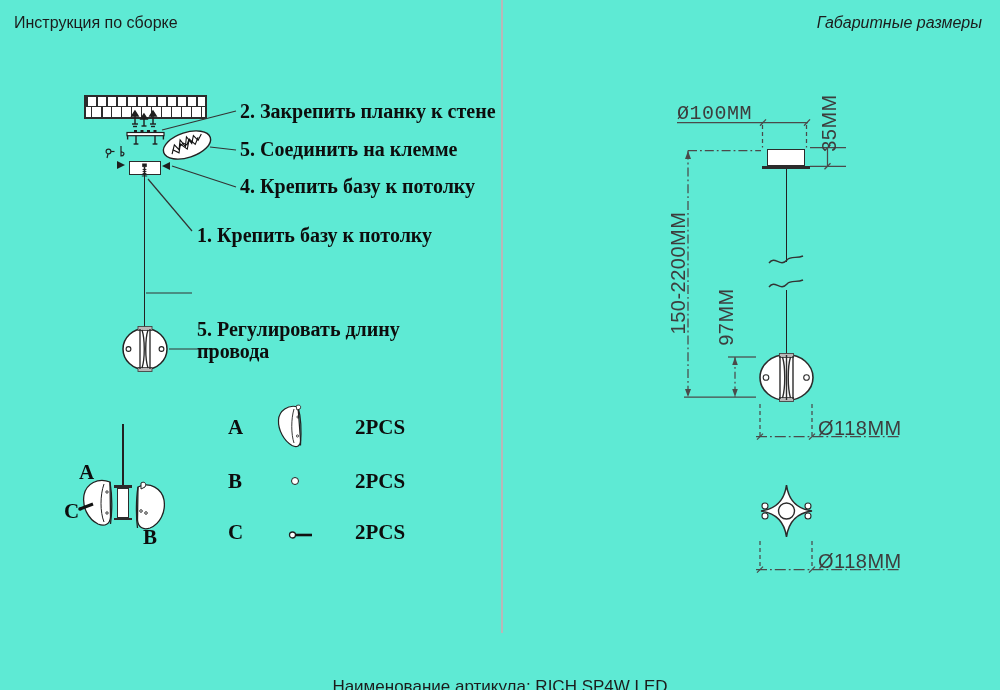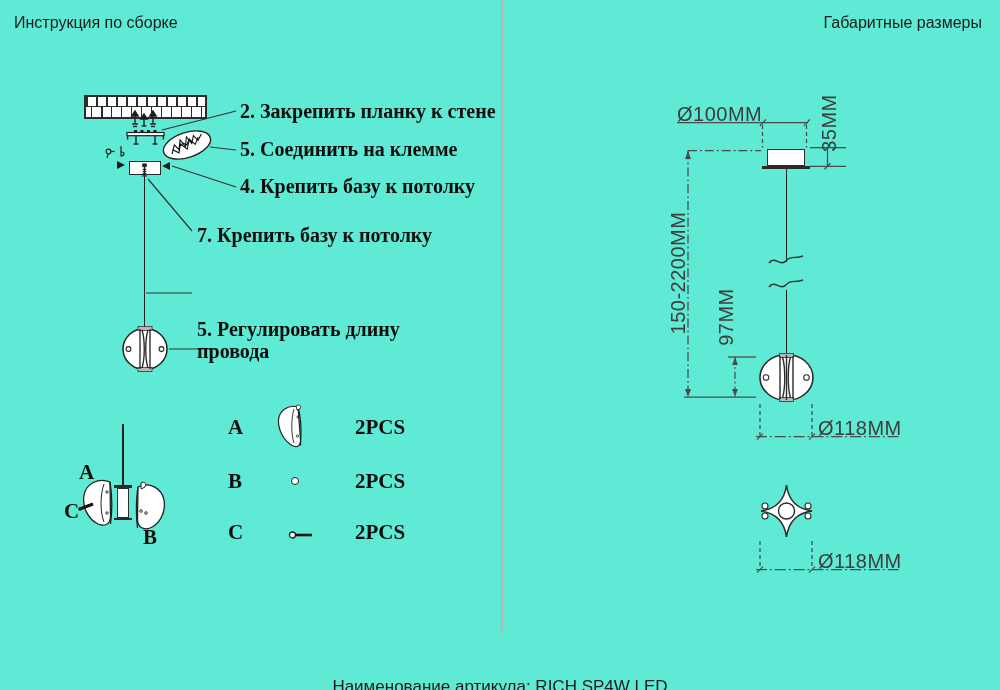--- a/index.html
+++ b/index.html
@@ -44,21 +44,21 @@
   svg { display:block; }
 </style>
 </head>
 <body>
 
 <div class="page">
 
   <div class="abs divider" style="left:501px; top:0; height:633px;"></div>
 
   <div class="abs panel-title" style="left:14px; top:13px;">Инструкция по сборке</div>
-  <div class="abs panel-title" style="right:18px; top:13px;">Габаритные размеры</div>
+  <div class="abs panel-title" style="right:18px; top:13px;font-style:italic;">Габаритные размеры</div>
   <div class="abs footer-text" style="left:0; right:0; top:649px;margin-top:28px;">Наименование артикула: RICH SP4W LED</div>
 
   <div class="abs brick-band">
     <div class="brick-row r1"></div>
     <div class="brick-row r2"></div>
   </div>
 
   <svg class="abs" style="left:129px; top:109px;" width="34" height="22" viewBox="0 0 34 22">
     <g stroke="#1e1e1e" stroke-width="1.4" fill="#1e1e1e">
       <g transform="translate(2,2)">
@@ -158,21 +158,21 @@
       <line x1="148" y1="179" x2="192" y2="231"></line>
       <line x1="146" y1="293" x2="192" y2="293"></line>
       <line x1="169" y1="349" x2="216" y2="349"></line>
       <line x1="146" y1="515" x2="152" y2="527"></line>
     </g>
   </svg>
 
   <div class="abs step-label" style="left:240px; top:100px;">2. Закрепить планку к стене</div>
   <div class="abs step-label" style="left:240px; top:138px;">5. Соединить на клемме</div>
   <div class="abs step-label" style="left:240px; top:175px;">4. Крепить базу к потолку</div>
-  <div class="abs step-label" style="left:197px; top:224px;">7. Крепить базу к потолку</div>
+  <div class="abs step-label" style="left:197px; top:224px;">1. Крепить базу к потолку</div>
   <div class="abs step-label" style="left:197px; top:282px;margin-top:36px;">
     <span style="display:block">5. Регулировать длину</span>
     <span style="display:block">провода</span>
   </div>
 
   <div class="abs wire" style="left:122px; top:424px; width:1.6px; height:62px;"></div>
   <div class="abs socket-plate" style="left:114px; top:485px; width:18px; height:2.6px;"></div>
   <div class="abs socket-body" style="left:117px; top:487.6px; width:12px; height:30px;"></div>
   <div class="abs socket-plate" style="left:114px; top:517.6px; width:18px; height:2.6px;"></div>
 
@@ -270,21 +270,21 @@
       <line x1="309" y1="572.6" x2="315" y2="566.6"></line>
     </g>
     <g fill="#4a4a4a" stroke="none">
       <polygon points="188,151 185,159 191,159"></polygon>
       <polygon points="188,397 185,389 191,389"></polygon>
       <polygon points="235,357 232.2,365 237.8,365"></polygon>
       <polygon points="235,397 232.2,389 237.8,389"></polygon>
     </g>
   </svg>
 
-  <div class="abs dim-text" style="left:677px; top:103px;">Ø100MM</div>
+  <div class="abs dim-text" style="left:677px; top:103px;font-family:Liberation Mono, monospace;">Ø100MM</div>
   <div class="abs dim-text vtext" style="left:790px; top:112px; width:78px;">35MM</div>
   <div class="abs dim-text vtext" style="left:603px; top:262px; width:150px;">150-2200MM</div>
   <div class="abs dim-text vtext" style="left:694px; top:306px; width:64px;">97MM</div>
   <div class="abs dim-text" style="left:818px; top:417px;">Ø118MM</div>
   <div class="abs dim-text" style="left:818px; top:550px;">Ø118MM</div>
 
   <svg class="abs" style="left:758px; top:353px;" width="57" height="49" viewBox="0 0 57 49">
     <ellipse cx="28.5" cy="24.5" rx="26.5" ry="23" fill="#fff" stroke="#2b2b2b" stroke-width="1.6"></ellipse>
     <rect x="21.5" y="0.5" width="14" height="4" fill="#b9b9b9" stroke="#444" stroke-width="0.9"></rect>
     <rect x="21.5" y="44.5" width="14" height="4" fill="#b9b9b9" stroke="#444" stroke-width="0.9"></rect>

